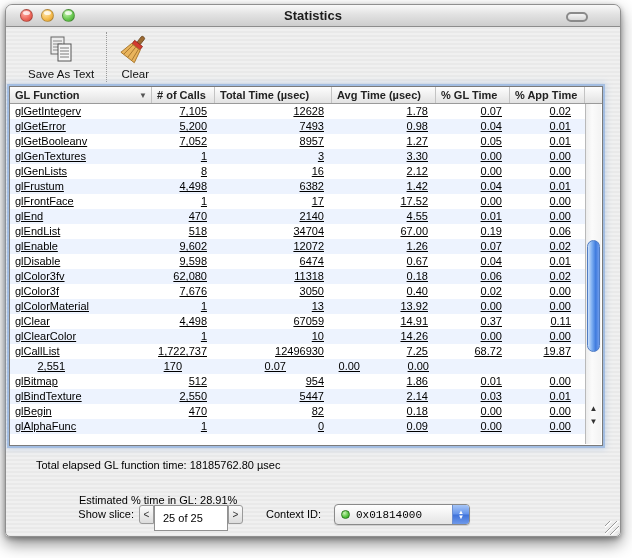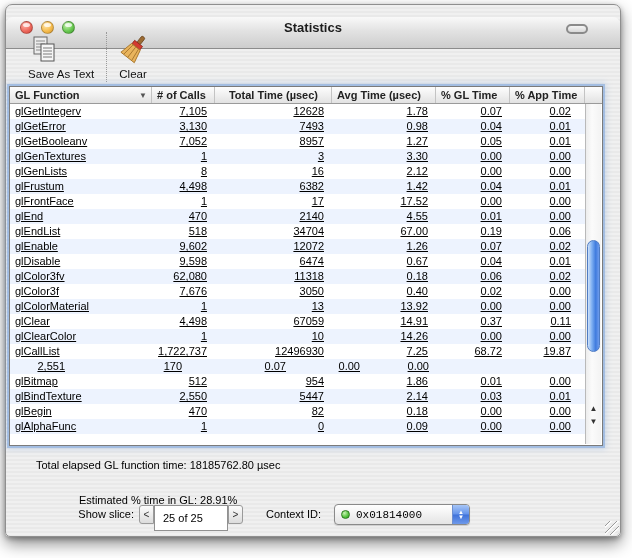--- a/index.html
+++ b/index.html
@@ -7,38 +7,38 @@
 
   .window {
     position:absolute; left:5px; top:4px; width:616px; height:533px;
     background:repeating-linear-gradient(180deg,#f0f0f0 0px,#f0f0f0 2px,#e9e9e9 2px,#e9e9e9 4px);
     border:1px solid #8f8f8f; border-radius:7px 7px 5px 5px;
     box-shadow:0 7px 16px rgba(0,0,0,0.45), 0 2px 5px rgba(0,0,0,0.3);
   }
 
   
   .titlebar {
-    position:absolute; left:0; top:0; width:100%; height:32px;
+    position:absolute; left:0; top:0; width:100%; height:22px;
     background:linear-gradient(#f9f9f9,#e2e2e2 45%,#cdcdcd);
-    border-bottom:1px solid #8c8c8c; border-radius:7px 7px 0 0;margin-top:12px;
+    border-bottom:1px solid #8c8c8c; border-radius:7px 7px 0 0;
   }
   .title { position:absolute; left:0; right:0; top:3px; text-align:center;
     font-size:13px; font-weight:bold; color:#1c1c1c; }
   .tl { position:absolute; top:4px; width:13px; height:13px; border-radius:50%; border:1px solid rgba(0,0,0,0.25); }
   .tl::after { content:""; position:absolute; left:2px; top:1px; width:7px; height:4px;
     border-radius:50%; background:rgba(255,255,255,0.75); }
   .tl.red    { left:14px; background:radial-gradient(circle at 35% 30%, #ffb0a6, #ee6a5e 55%, #c94237); }
   .tl.yellow { left:35px; background:radial-gradient(circle at 35% 30%, #ffe6ad, #f6bd4f 55%, #d3932a); }
   .tl.green  { left:56px; background:radial-gradient(circle at 35% 30%, #c8f2b0, #6bca53 55%, #3f9a2e); }
   .pill { position:absolute; right:32px; top:7px; width:22px; height:10px;
     border:2px solid #8a8a8a; border-radius:6px; background:linear-gradient(#f4f4f4,#d8d8d8); }
 
   
   .toolbar { position:absolute; left:0; top:22px; width:100%; height:59px; display:flex; align-items:flex-end; padding:0 0 4px 12px; }
-  .tb-item { display:flex; flex-direction:column; align-items:flex-start; gap:2px; padding:2px 10px; cursor:default; }
+  .tb-item { display:flex; flex-direction:column; align-items:center; gap:2px; padding:2px 10px; cursor:default; }
   .tb-item .lab { font-size:11.5px; color:#111; }
   .tb-sep { border-left:1px dotted #9a9a9a; height:50px; margin:0 2px; align-self:flex-end; }
   .tb-icon { width:32px; height:32px; }
 
   
   .tableframe {
     position:absolute; left:3px; top:81px; width:594px; height:360px;
     background:#fff; border:1px solid #7b7b7b;
     box-shadow:0 0 0 2px rgba(125,165,220,0.55), 0 0 6px 3px rgba(125,165,220,0.35);
   }
@@ -52,21 +52,21 @@
   .tbody { position:absolute; left:0; top:17px; width:575px; height:341px; overflow:hidden; background:#fff;text-decoration:underline; }
   .trow { display:flex; height:15px; }
   .trow:nth-child(even) { background:#edf3fe; }
   .tcell { font-size:11px; color:#000; white-space:nowrap; overflow:hidden; padding-top:1px; }
   .c0 { width:142px; text-align:left;  padding-left:5px; }
   .c1 { width:63px;  text-align:right; padding-right:8px; }
   .c2 { width:117px; text-align:right; padding-right:8px; }
   .c3 { width:104px; text-align:right; padding-right:8px; }
   .c4 { width:74px;  text-align:right; padding-right:8px; }
   .c5 { width:75px;  text-align:right; padding-right:14px; }
-  .hc0 { width:142px; } .hc1 { width:63px; } .hc2 { width:117px;text-align:center; }
+  .hc0 { width:142px; } .hc1 { width:63px; } .hc2 { width:117px; }
   .hc3 { width:104px; } .hc4 { width:74px; } .hc5 { width:75px; }
 
   
   .vscroll { position:absolute; right:1px; top:17px; bottom:1px; width:16px;
     background:linear-gradient(90deg,#ededed,#fbfbfb 40%,#f3f3f3); border-left:1px solid #b9b9b9; }
   .thumb { position:absolute; left:1px; top:136px; width:13px; height:112px; border-radius:7px;
     border:1px solid #4f7cc4;
     background:linear-gradient(90deg,#cfe2fa,#7fb0f2 35%,#3f7bde 70%,#6f9cec); }
   .sb-arrows { position:absolute; left:0; bottom:16px; width:100%; }
   .sb-btn { width:100%; height:13px; text-align:center; font-size:8px; color:#333; line-height:13px; }
@@ -165,21 +165,21 @@
         <div class="trow">
           <div class="tcell c0">glGetIntegerv</div>
           <div class="tcell c1">7,105</div>
           <div class="tcell c2">12628</div>
           <div class="tcell c3">1.78</div>
           <div class="tcell c4">0.07</div>
           <div class="tcell c5">0.02</div>
         </div>
         <div class="trow">
           <div class="tcell c0">glGetError</div>
-          <div class="tcell c1">3,130</div>
+          <div class="tcell c1">5,200</div>
           <div class="tcell c2">7493</div>
           <div class="tcell c3">0.98</div>
           <div class="tcell c4">0.04</div>
           <div class="tcell c5">0.01</div>
         </div>
         <div class="trow">
           <div class="tcell c0">glGetBooleanv</div>
           <div class="tcell c1">7,052</div>
           <div class="tcell c2">8957</div>
           <div class="tcell c3">1.27</div>

